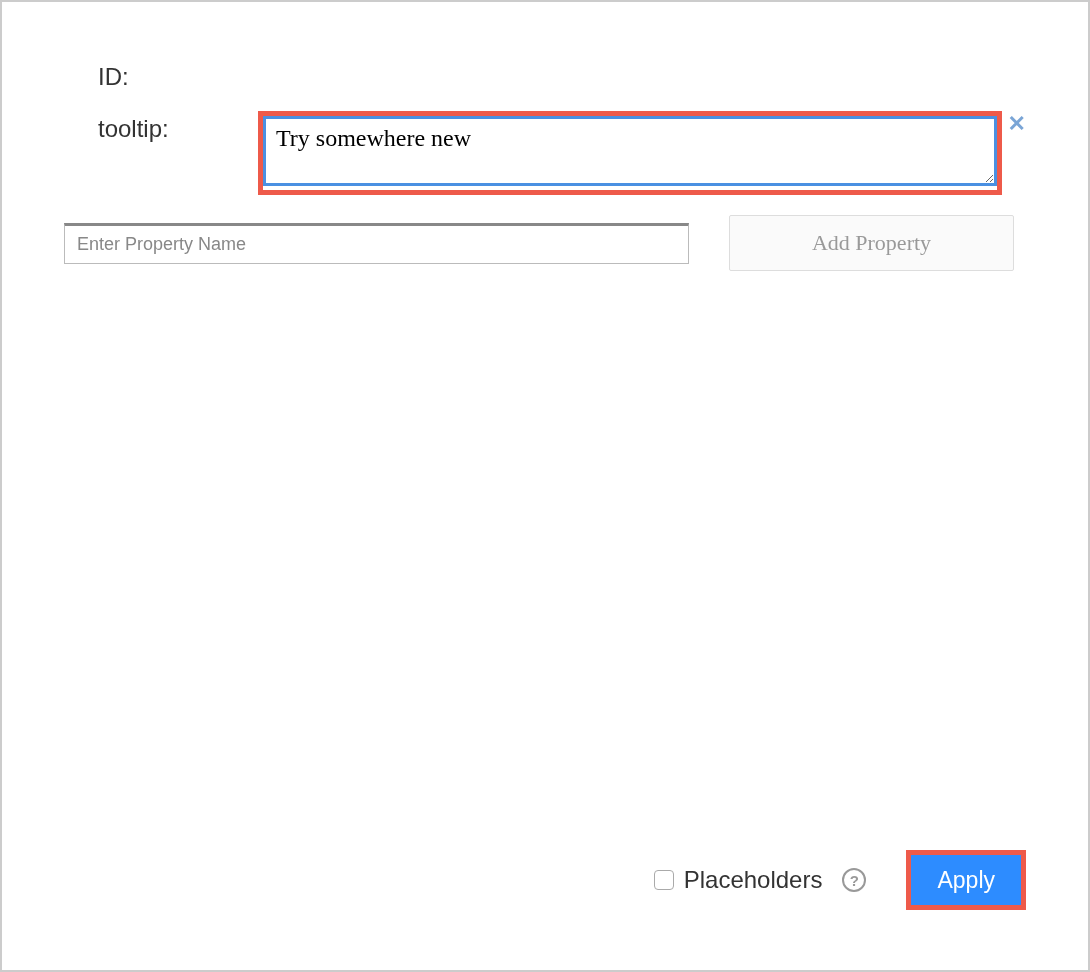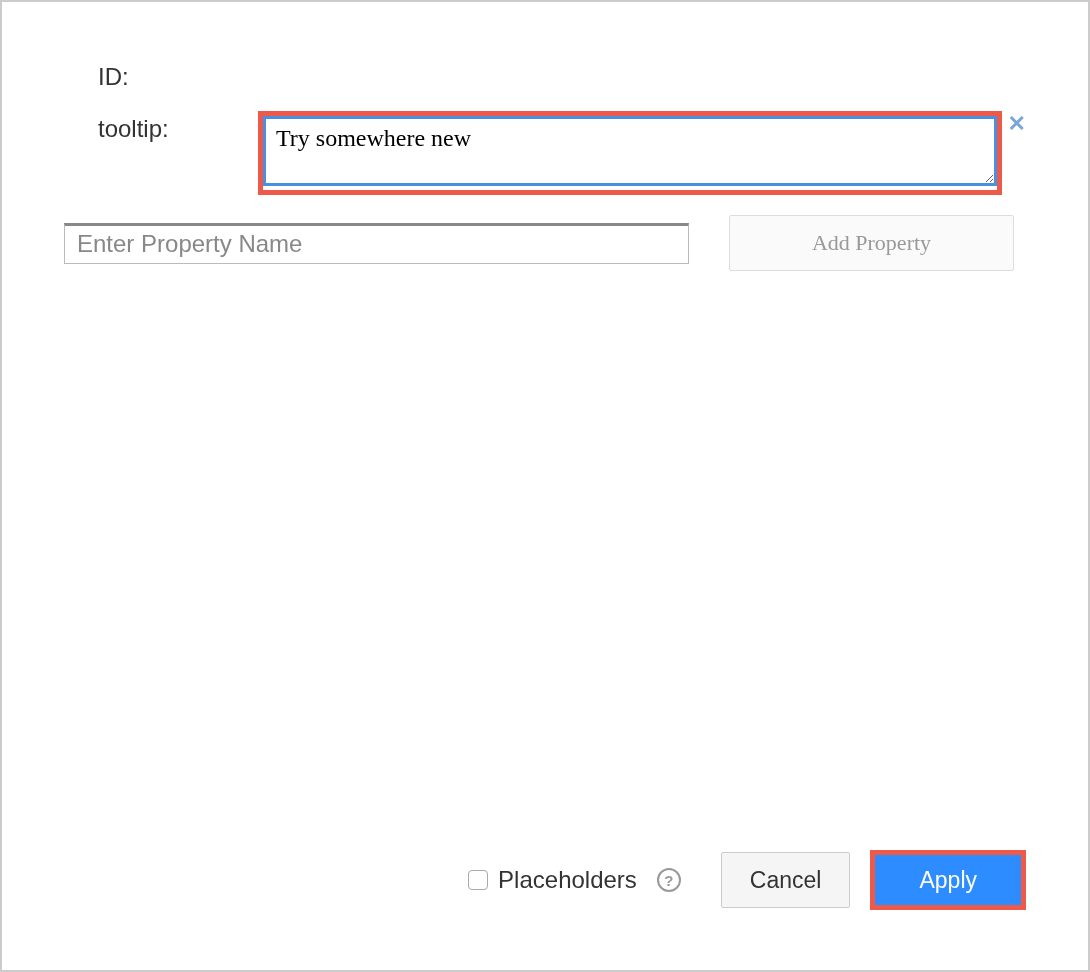--- a/index.html
+++ b/index.html
@@ -75,21 +75,21 @@
       gap: 40px;
       align-items: center;
       margin-top: 18px;
     }
     .property-input {
       flex: 1;
       max-width: 625px;
       height: 41px;
       border: 1px solid #bbb;
       border-top: 3px solid #888;
-      font-size: 24px;
+      font-size: 18px;
       padding: 8px 12px;
       color: #000000;
     }
     .property-input::placeholder {
       color: #888;
     }
     .add-property-btn {
       width: 285px;
       height: 56px;
       background: #fafafa;
@@ -145,21 +145,21 @@
       color: #333;
       cursor: pointer;
       border-radius: 2px;
     }
     .apply-highlight {
       border: 5px solid #ee5a4a;
       display: inline-block;
     }
     .apply-btn {
       height: 50px;
-      padding: 0 44px;
+      padding: 0 26px;
       background: #2d8cff;
       border: none;
       color: #fff;
       font-size: 23px;
       font-weight: 500;
       cursor: pointer;
       display: block;
     }
   </style>
 </head>
@@ -185,19 +185,18 @@
     <input class="property-input" type="text" placeholder="Enter Property Name" style="">
     <button class="add-property-btn">Add Property</button>
   </div>
 
   <div class="footer">
     <label class="placeholder-check">
       <span class="checkbox"></span>
       <span>Placeholders</span>
     </label>
     <span class="help-icon">?</span>
-    <button class="cancel-btn">Cancel</button>
     <span class="apply-highlight">
       <button class="apply-btn">Apply</button>
     </span>
   </div>
 
 </div>
 
 </body></html>

